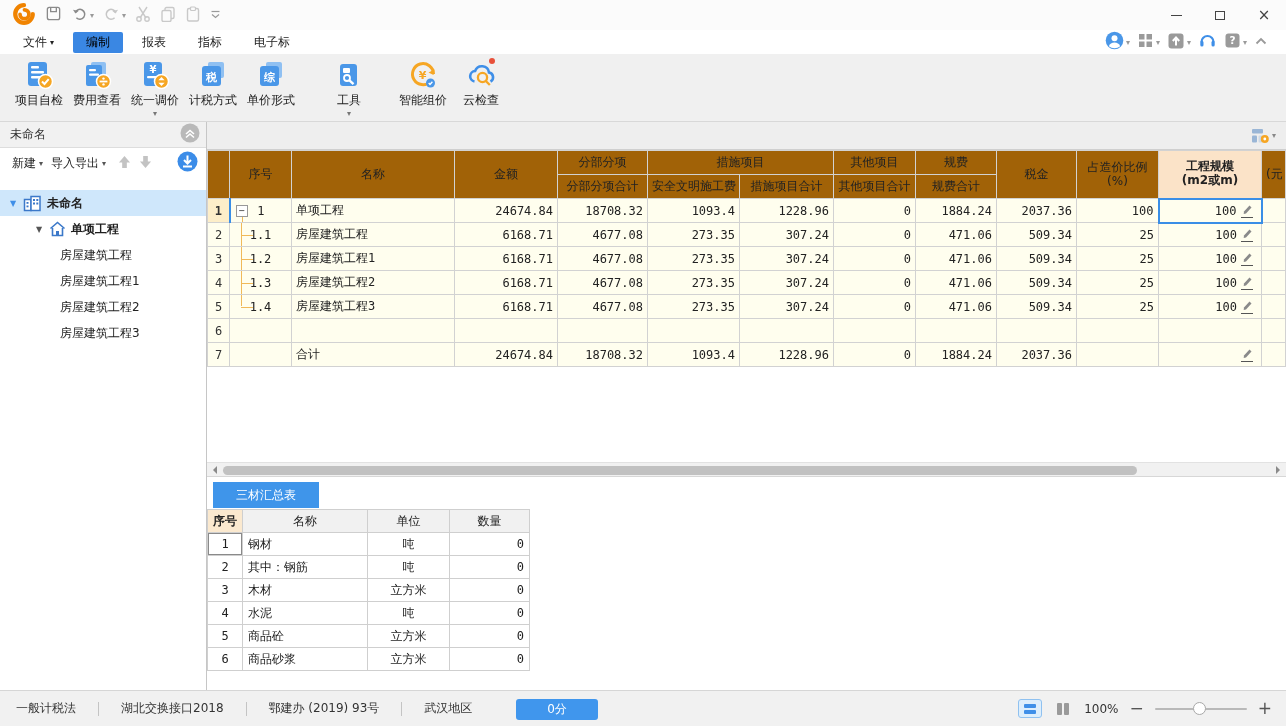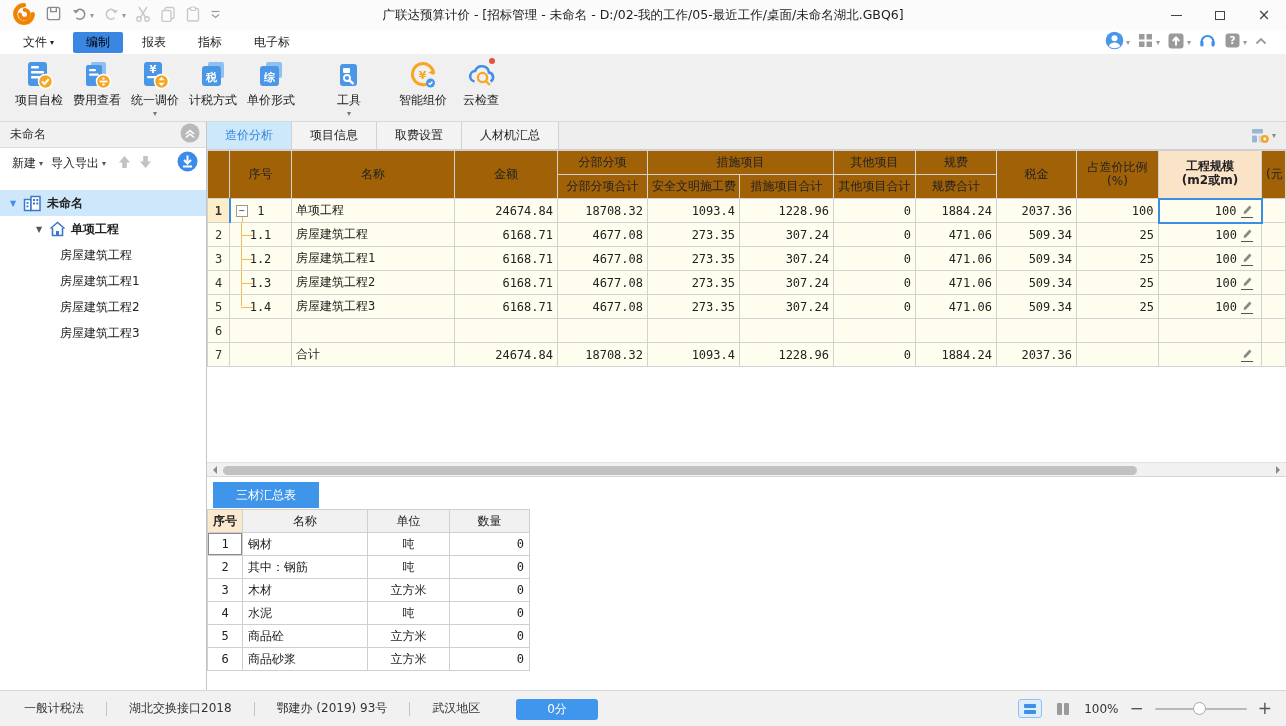--- a/index.html
+++ b/index.html
@@ -109,21 +109,21 @@
   table.mat th.snh { background:#fbe9cf; font-weight:bold; }
   table.mat td { background:#fff; font-family:"DejaVu Sans Mono","DejaVu Sans",monospace; }
   td.bnum { text-align:center; font-family:"DejaVu Sans",sans-serif; }
   td.bnum.focus { box-shadow:inset 0 0 0 1px #8a8a8a; }
   td.bname { text-align:left; }
   td.bunit { text-align:center; }
   td.bqty { text-align:right; }
 
   
   .statusbar { height:36px; background:#f1f1f1; border-top:1px solid #d6d6d6; display:flex; align-items:center; position:relative; }
-  .sb-items { display:flex; align-items:center; padding-left:24px; }
+  .sb-items { display:flex; align-items:center; padding-left:16px; }
   .sb-item { color:#333; }
   .sb-sep { width:0; height:14px; border-left:1px solid #c4c4c4; margin:0 22px; }
   .score-btn { position:absolute; left:516px; top:8px; width:82px; height:21px; background:#4096ed; color:#fff;
                border-radius:3px; display:flex; align-items:center; justify-content:center; font-size:12px; }
   .zoom-ctrls { position:absolute; right:14px; display:flex; align-items:center; gap:11px; }
   .viewicon1 { width:24px; height:19px; border:1px solid #8fc1f0; background:#ddeefc; border-radius:3px;
                display:flex; flex-direction:column; justify-content:center; gap:2px; align-items:center; }
   .viewicon1 i { display:block; width:12px; height:4px; background:#3f8fe8; border-radius:1px; }
   .viewicon2 { width:20px; height:19px; display:flex; justify-content:center; gap:2px; align-items:center; }
   .viewicon2 i { display:block; width:5px; height:12px; background:#9a9a9a; border-radius:1px; }
@@ -182,21 +182,20 @@
             <rect x="5.5" y="1" width="5" height="3.5" rx="1" fill="#fbfbfb" stroke="#c9c9c9" stroke-width="1.2"></rect>
           </svg></span>
       </span>
       <span class="qbtn">
         <span><svg width="11" height="12" viewBox="0 0 11 12">
             <path d="M1.5 3.5 h8" stroke="#9a9a9a" stroke-width="1.2"></path>
             <path d="M2 6.5 L5.5 9.5 L9 6.5" fill="none" stroke="#9a9a9a" stroke-width="1.2"></path>
           </svg></span>
       </span>
     </div>
-  <div class="win-title">广联达预算计价 - [招标管理 - 未命名 - D:/02-我的工作/05-最近工作/桌面/未命名湖北.GBQ6]</div>
   <div class="win-ctrls">
     <div class="wbtn">
         <span class="minbar"></span>
       </div>
     <div class="wbtn">
         <span class="maxbox"></span>
       </div>
     <div class="wbtn close">×</div>
   </div>
 </div>
@@ -449,34 +448,20 @@
           <span class="tree-label">房屋建筑工程2</span>
         </div>
         <div class="tree-row lv2" style="padding-left: 60px;">
           <span class="tree-label">房屋建筑工程3</span>
         </div>
       </div>
   </div>
 
   <div class="mainarea">
     <div class="tabbar">
-      <div style="display:flex;align-items:stretch;">
-          <div class="tab active">
-            <span>造价分析</span>
-          </div>
-          <div class="tab">
-            <span>项目信息</span>
-          </div>
-          <div class="tab">
-            <span>取费设置</span>
-          </div>
-          <div class="tab">
-            <span>人材机汇总</span>
-          </div>
-        </div>
       <div class="tab-right">
         <svg width="18" height="16" viewBox="0 0 18 16">
             <rect x="1" y="1" width="11" height="4.5" rx="1" fill="#9ab6d6"></rect>
             <rect x="1" y="7.5" width="5" height="7" rx="1" fill="#9ab6d6"></rect>
             <rect x="7.5" y="7.5" width="4.5" height="7" rx="1" fill="#cdd9e6"></rect>
             <circle cx="13.8" cy="11" r="4" fill="#f6a623"></circle>
             <circle cx="13.8" cy="11" r="1.4" fill="#fff"></circle>
           </svg>
         <span class="caret">▾</span>
       </div>

